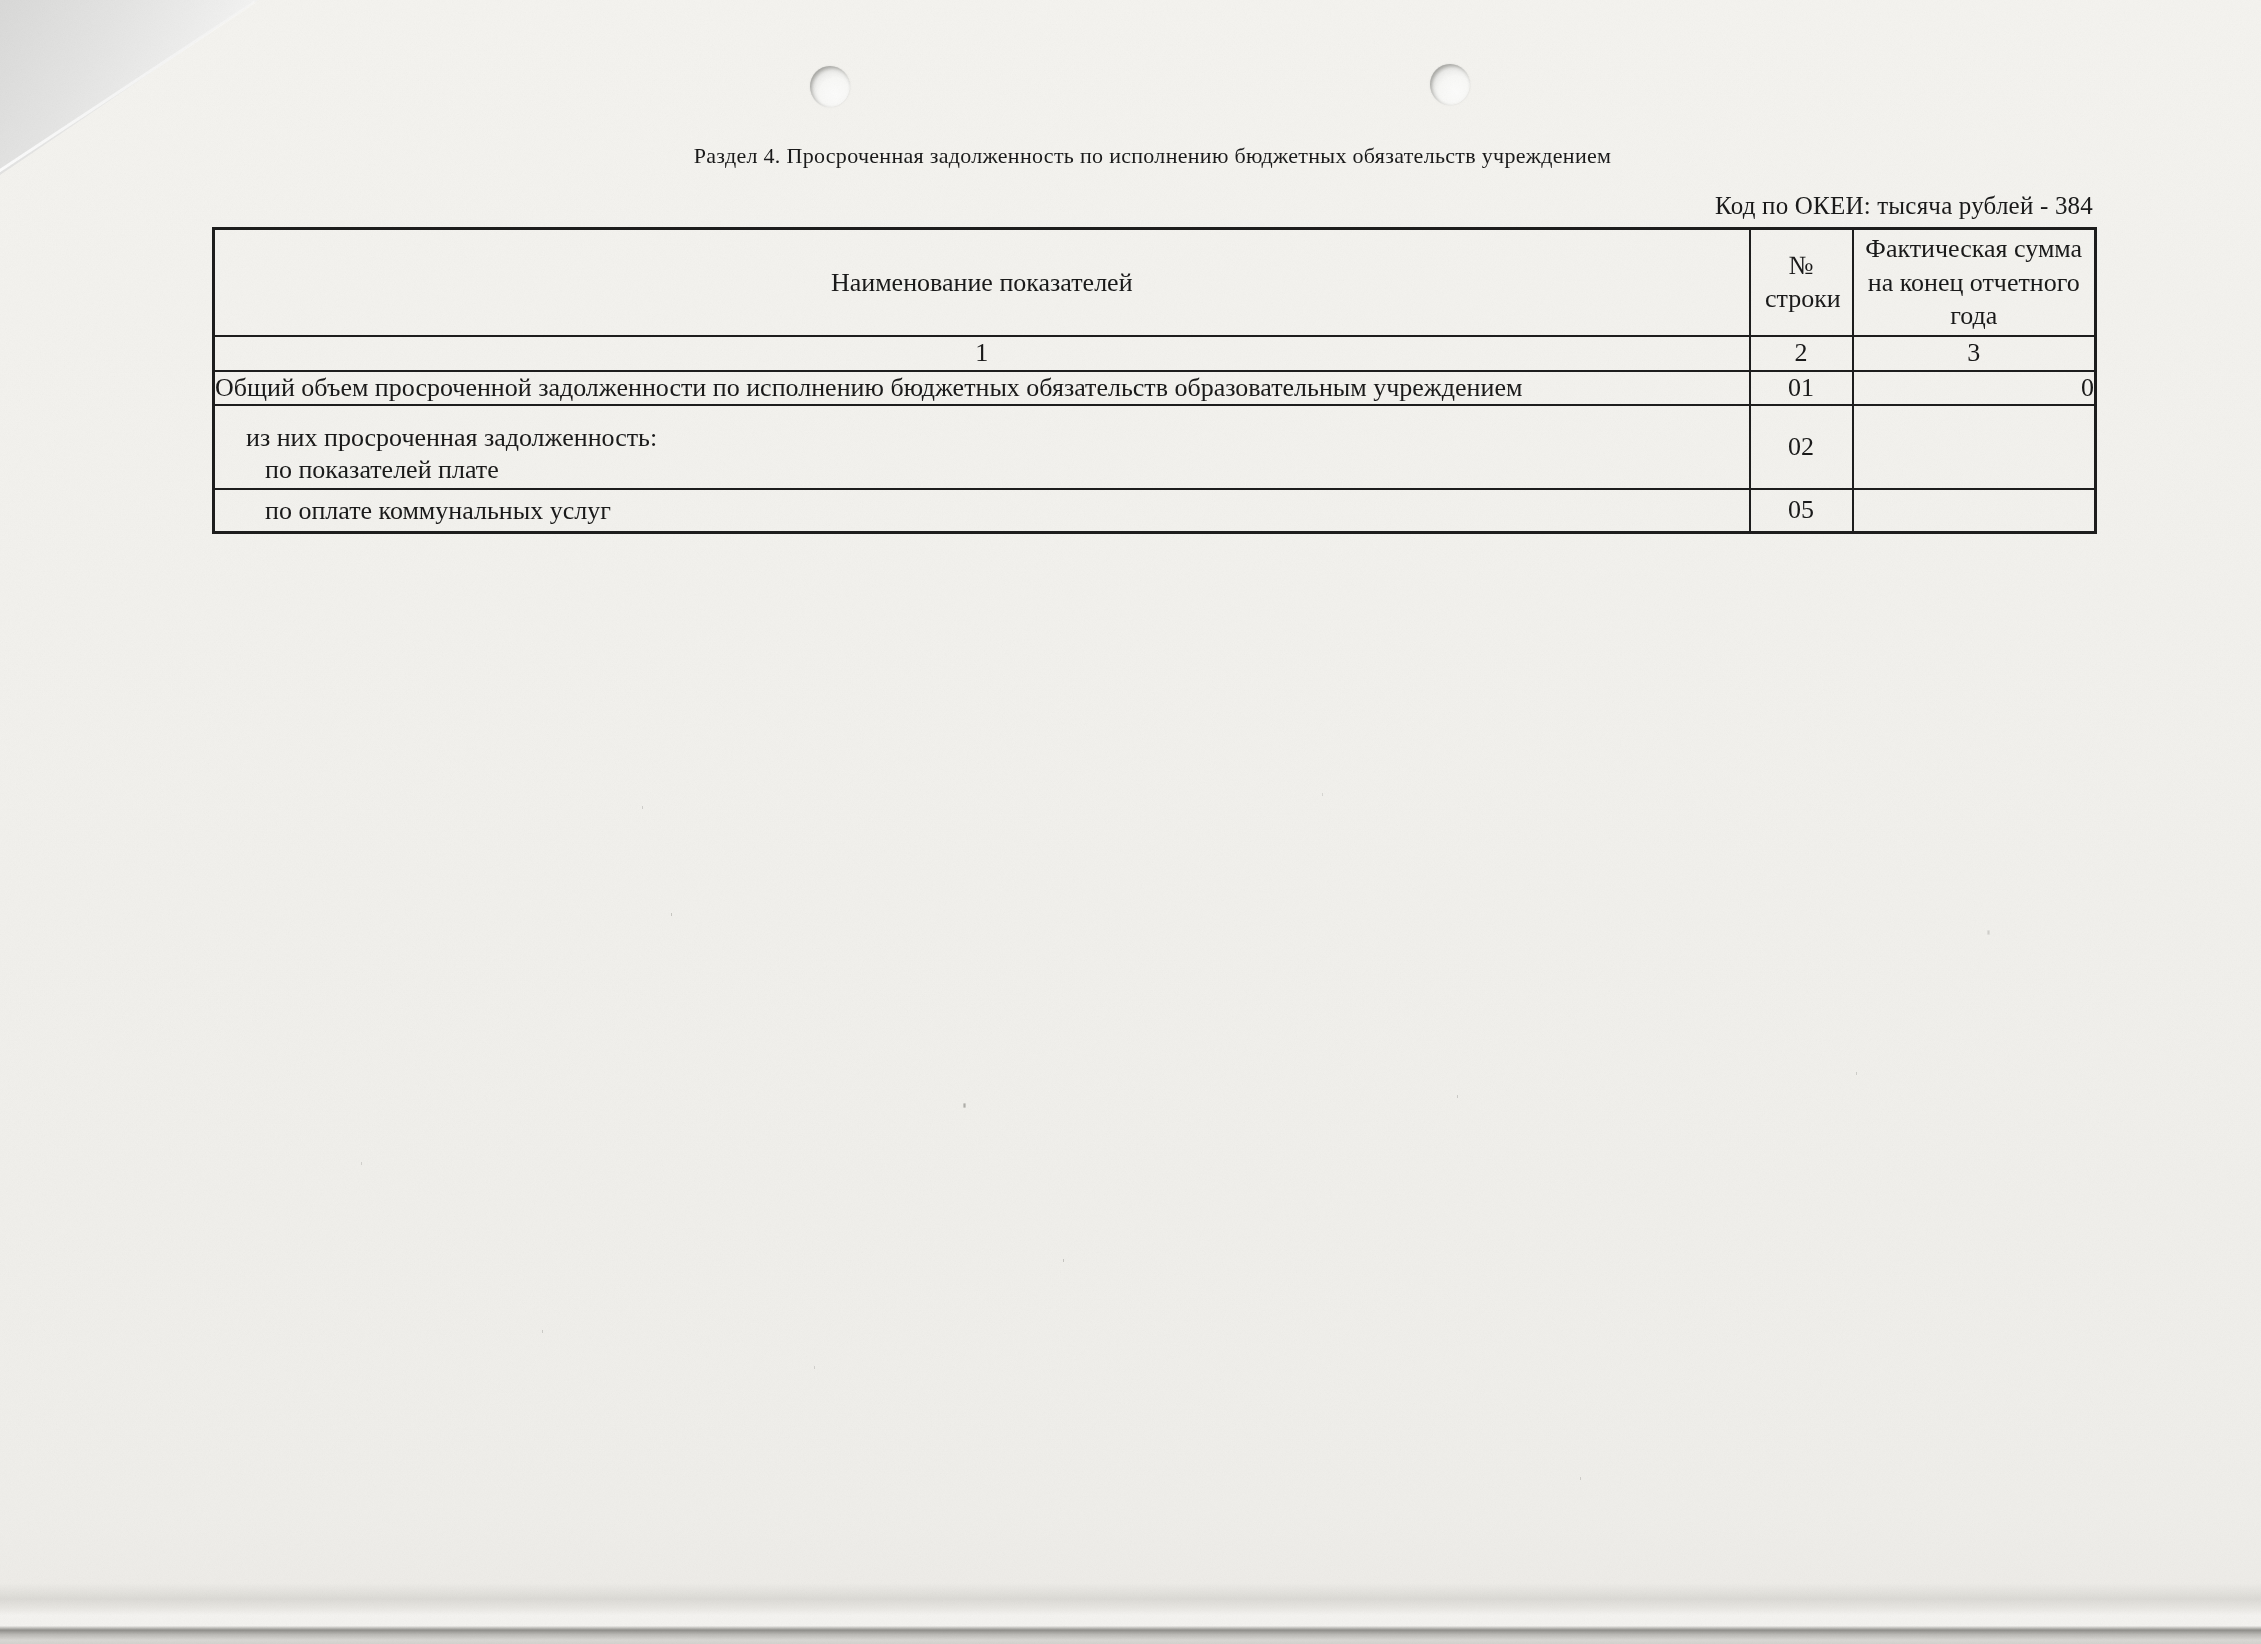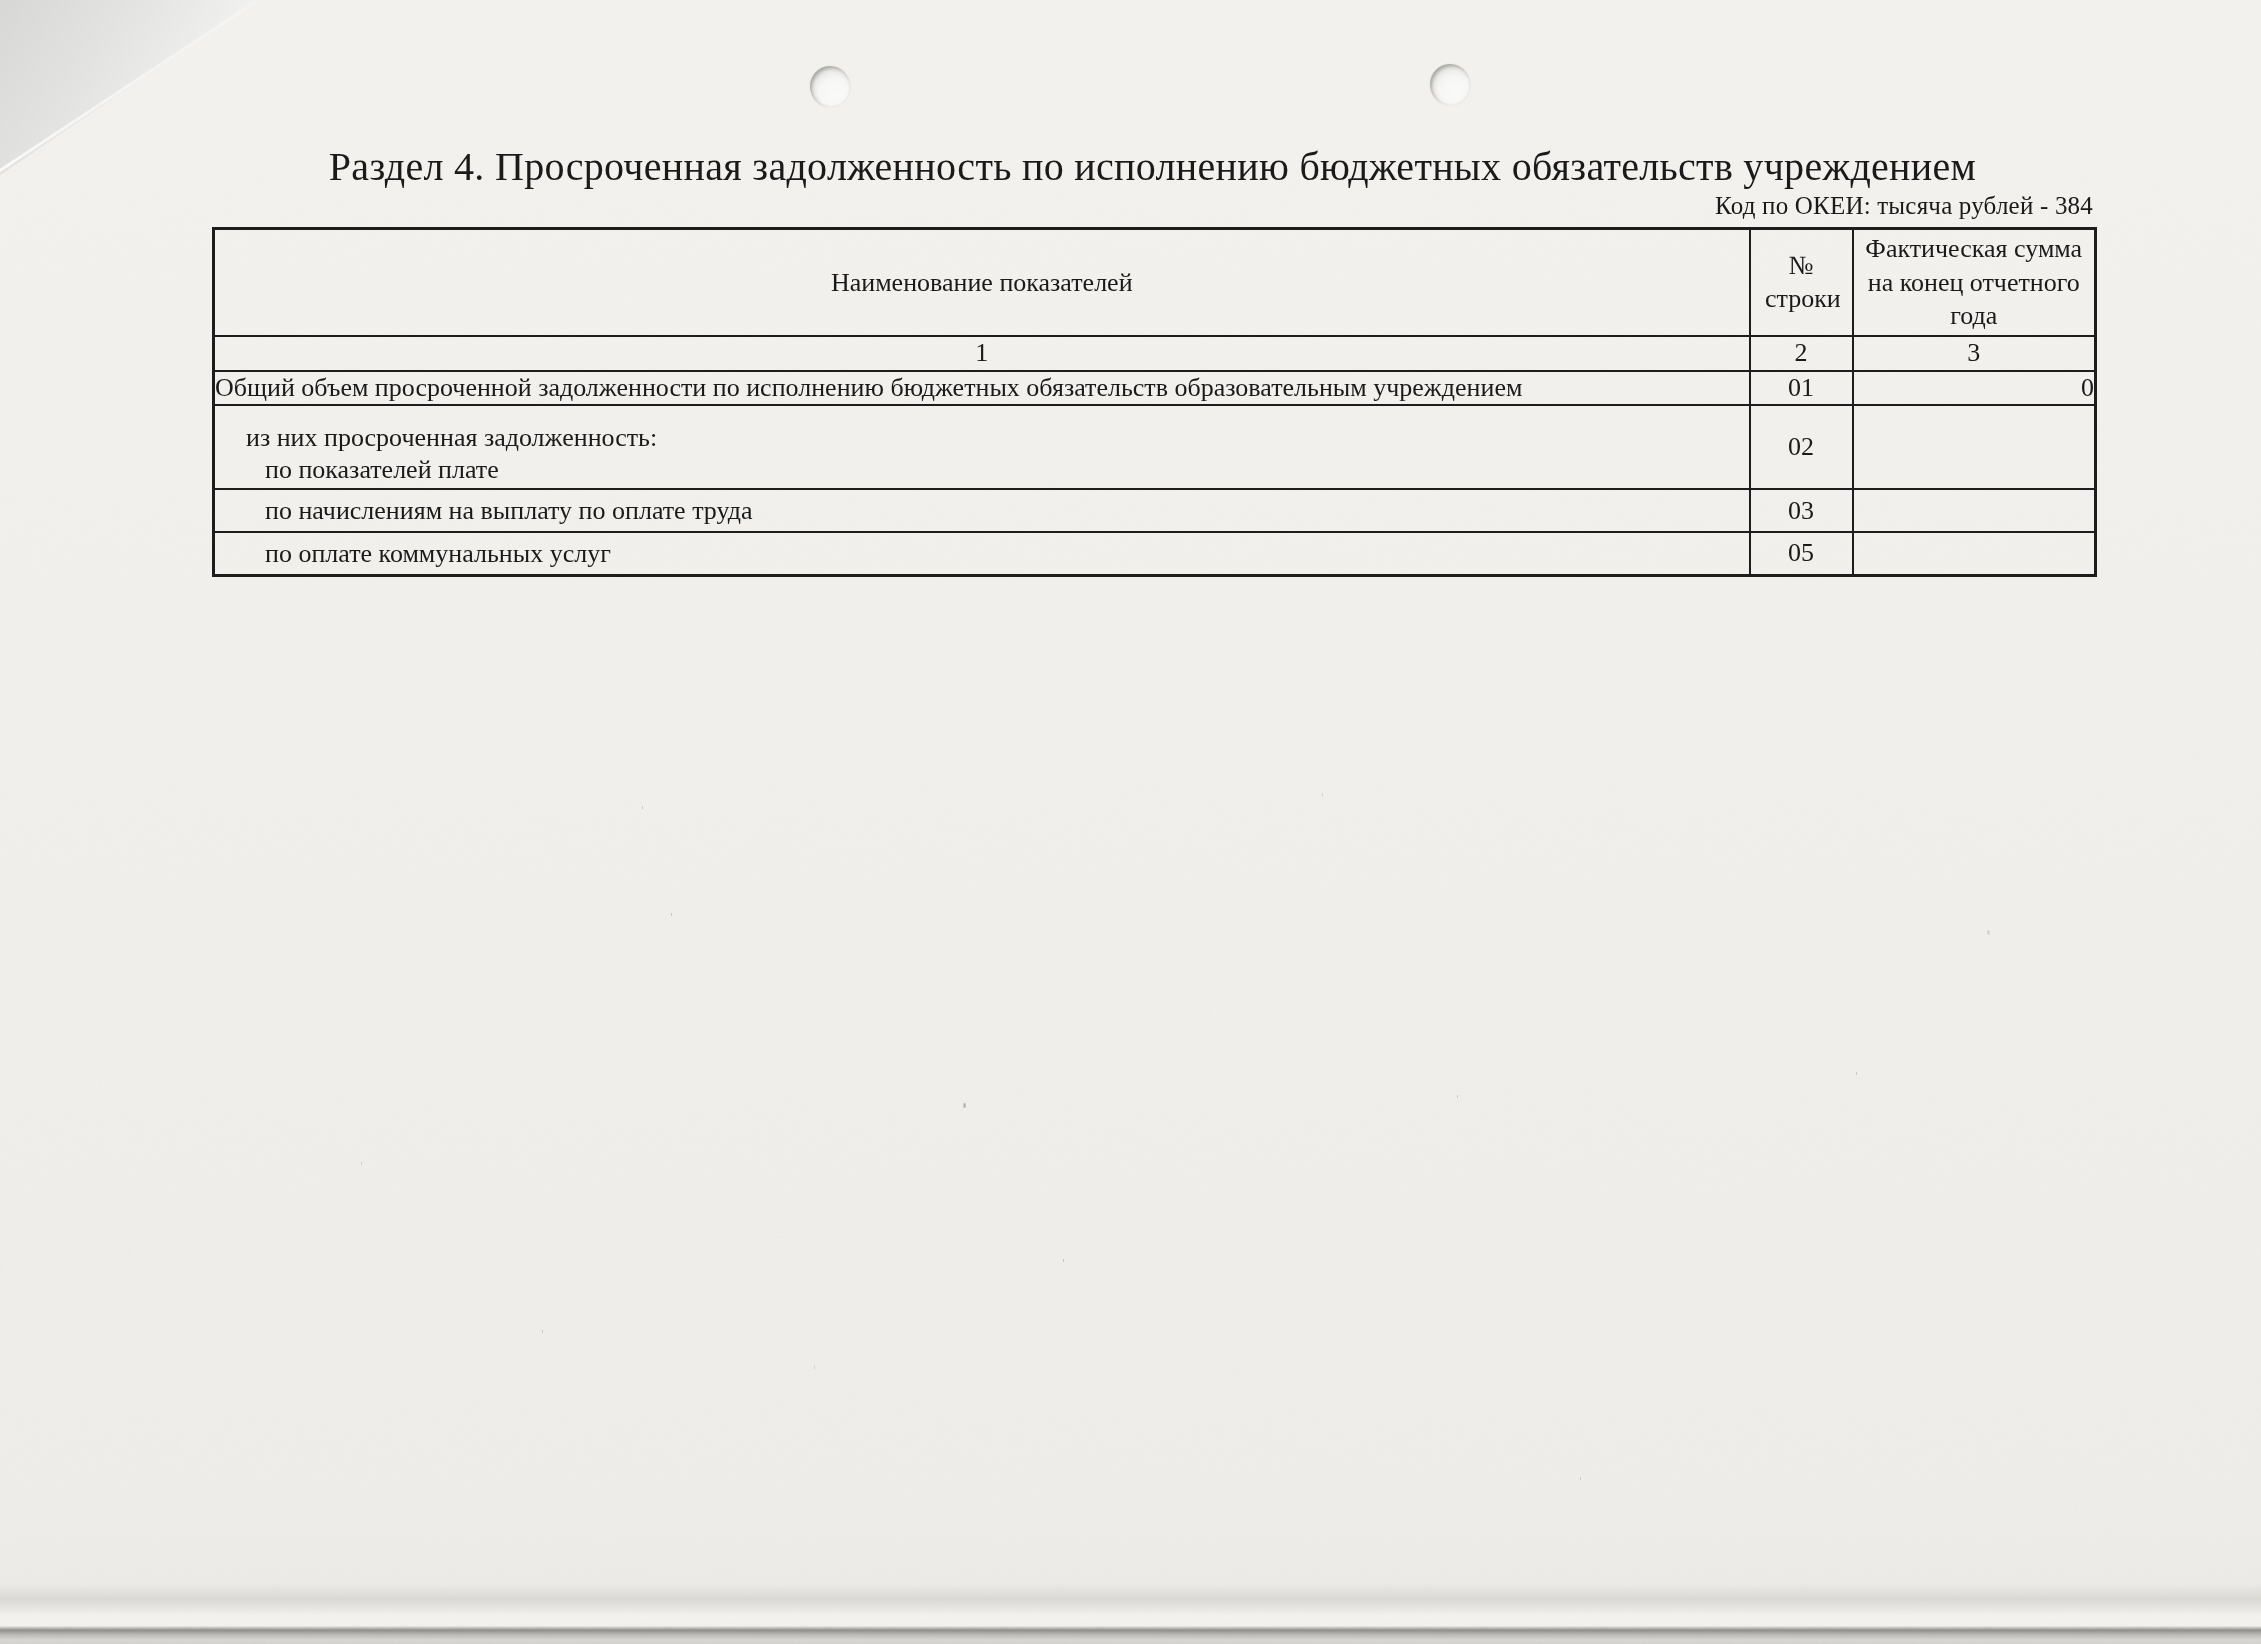--- a/index.html
+++ b/index.html
@@ -44,21 +44,21 @@
     box-shadow: inset 1.9px 1.9px 3.9px rgba(125,125,120,.55), 0 0 1.3px rgba(180,180,176,.5);
   }
   .hole-1 { left: 810px; top: 66px; }
   .hole-2 { left: 1430px; top: 64px; }
 
   .page-title {
     position: absolute;
     left: 212px; top: 143px;
     width: 1881px;
     text-align: center;
-    font-size: 40px;
+    font-size: 22px;
     letter-spacing: 0.3px;
     white-space: nowrap;
   }
   .okei {
     position: absolute;
     right: 168px; top: 192px;
     font-size: 25px;
     letter-spacing: 0.2px;
     white-space: nowrap;
   }
@@ -194,25 +194,20 @@
 
       <tr class="h-r2">
         <td class="name">
           <div class="ln inda">из них просроченная задолженность:</div>
           <div class="ln indb">по показателей плате</div>
         </td>
         <td class="num">02</td>
         <td class="val"></td>
       </tr>
 
-      <tr class="h-r">
-        <td class="name indb">по начислениям на выплату по оплате труда</td>
-        <td class="num">03</td>
-        <td class="val"></td>
-      </tr>
 
 
       <tr class="h-r">
         <td class="name indb">по оплате коммунальных услуг</td>
         <td class="num">05</td>
         <td class="val"></td>
       </tr>
     </tbody>
   </table>
 

